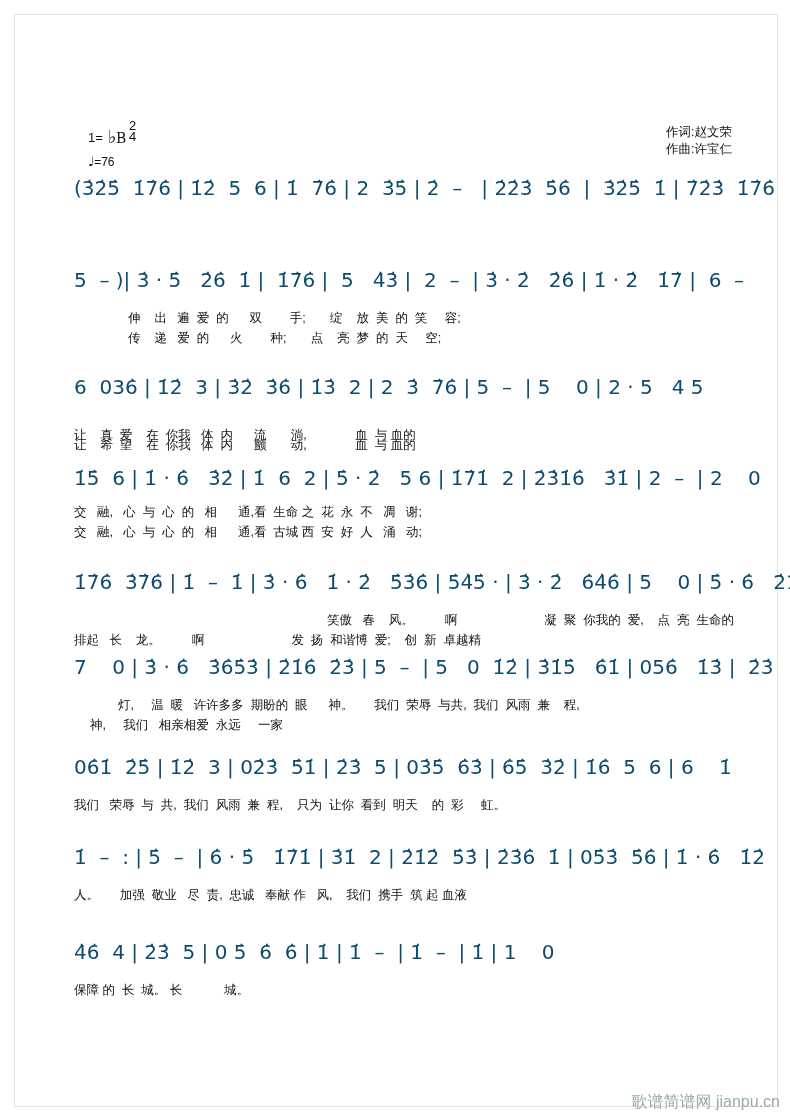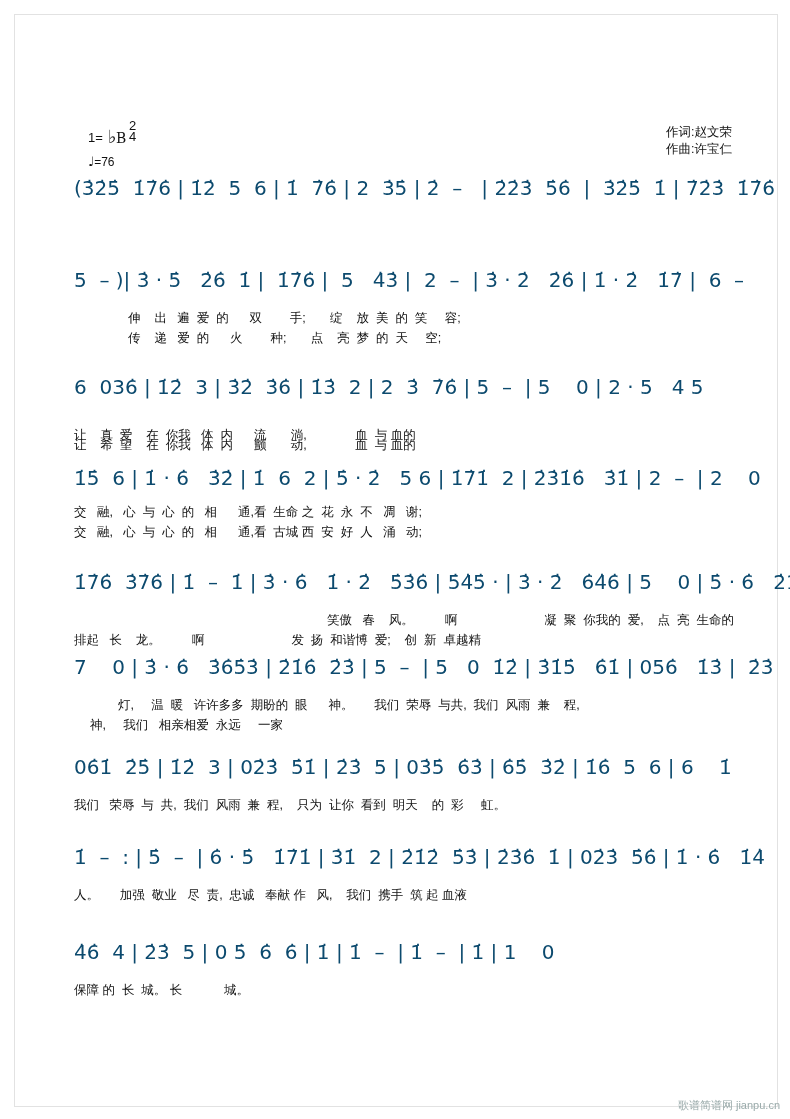--- a/index.html
+++ b/index.html
@@ -117,21 +117,21 @@
     top: 1033px;
     width: 790px;
     text-align: center;
     font-size: 12.5px;
     color: #111;
   }
   .watermark {
     position: absolute;
     right: 10px;
     bottom: 6px;
-    font-size: 11px;
+    font-size: 16px;
     color: #9aa;
   }
   .frame {
     position: absolute;
     left: 14px;
     top: 14px;
     width: 762px;
     height: 1091px;
     border: 1px solid #e2e2e2;
     pointer-events: none;
@@ -197,21 +197,21 @@
     <div class="lyr" style="top:42px; left:74px;margin-left:44px;">灯,     温  暖   许许多多  期盼的  眼      神。      我们  荣辱  与共,  我们  风雨  兼    程,</div>
     <div class="lyr" style="top:62px; left:90px;">神,     我们   相亲相爱  永远     一家</div>
   </div>
 
   <div class="sys" style="top:755px;">
     <div class="notes" style="top:0px; left:74px;">06̇1̇  2̇5̇ | 1̇2̇  3 | 02̇3̇  5̇1̇ | 2̇3̇  5 | 03̇5̇  6̇3̇ | 6̇5̇  3̇2̇ | 1̇6̇  5  6 | 6    1̇</div>
     <div class="lyr" style="top:42px; left:74px;">我们   荣辱  与  共,  我们  风雨  兼  程,    只为  让你  看到  明天    的  彩     虹。</div>
   </div>
 
   <div class="sys" style="top:845px;">
-    <div class="notes" style="top:0px; left:74px;">1̇  –  : | 5̇  –  | 6̇ · 5̇   1̇7̇1̇ | 3̇1̇  2 | 2̇1̇2̇  5̇3̇ | 2̇3̇6̇  1̇ | 02̇3̇  5̇6̇ | 1̇ · 6̇   1̇4̇</div>
+    <div class="notes" style="top:0px; left:74px;">1̇  –  : | 5̇  –  | 6̇ · 5̇   1̇7̇1̇ | 3̇1̇  2 | 2̇1̇2̇  5̇3̇ | 2̇3̇6̇  1̇ | 05̇3̇  5̇6̇ | 1̇ · 6̇   1̇2̇</div>
     <div class="lyr" style="top:42px; left:74px;">人。      加强  敬业   尽  责,  忠诚   奉献 作   风,    我们  携手  筑 起 血液</div>
   </div>
 
   <div class="sys" style="top:940px;">
     <div class="notes" style="top:0px; left:74px;">4̇6̇  4 | 2̇3̇  5 | 0 5̇  6̇  6̇ | 1̇ | 1̇  –  | 1̇  –  | 1̇ | 1    0</div>
     <div class="lyr" style="top:42px; left:74px;">保障 的  长  城。 长            城。</div>
   </div>
 
 
   <div class="watermark">

